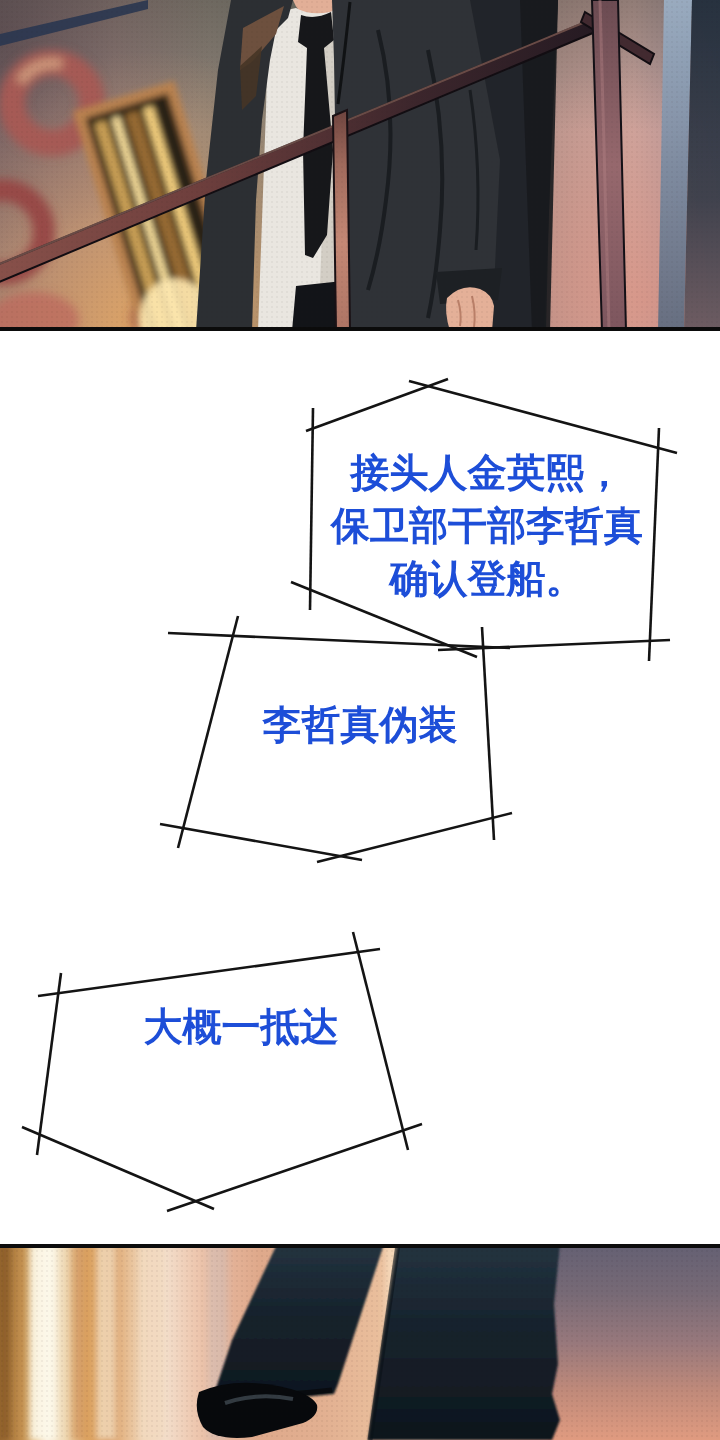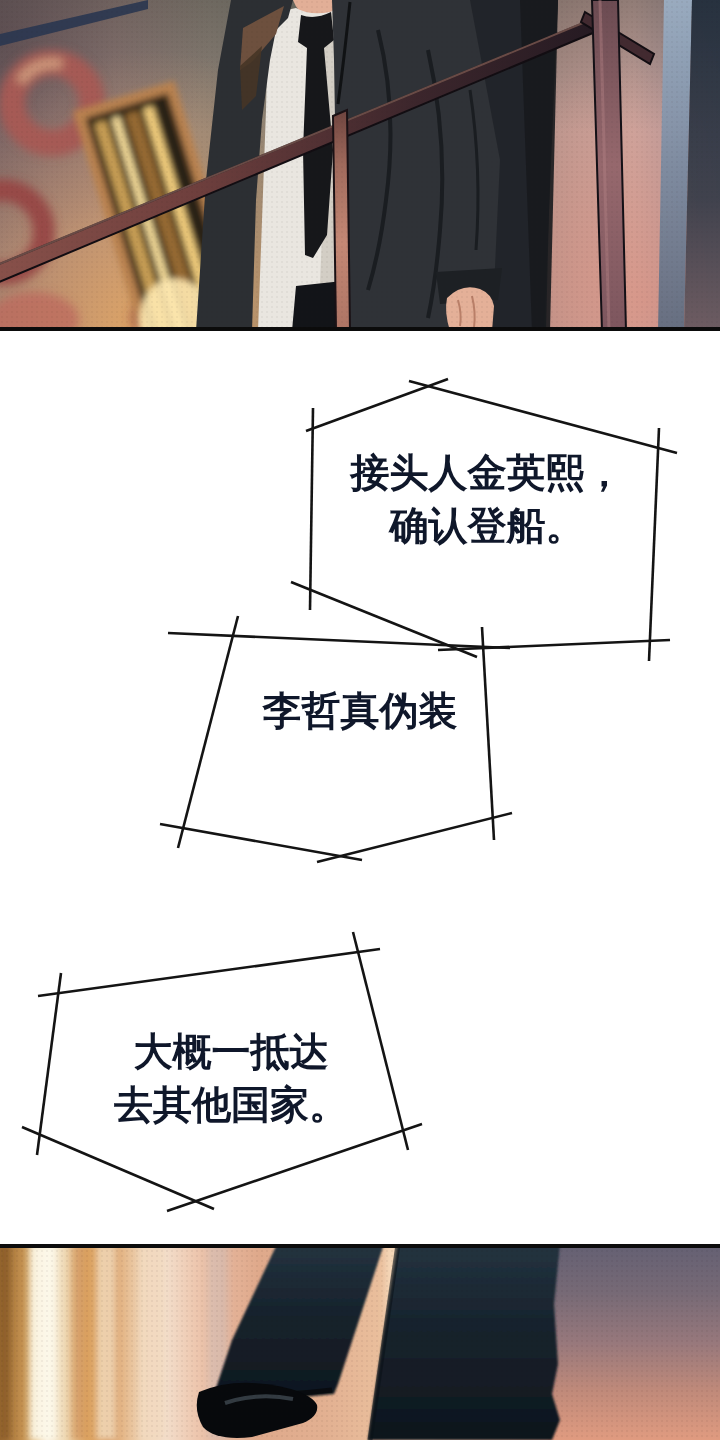--- a/index.html
+++ b/index.html
@@ -3,26 +3,26 @@
 <meta charset="utf-8">
 <style>
   html,body{margin:0;padding:0;background:#ffffff;}
   .page{position:relative;width:720px;height:1440px;background:#ffffff;overflow:hidden;
         font-family:"DejaVu Sans","Liberation Sans",sans-serif;}
   .panel{position:absolute;left:0;width:720px;line-height:0;}
   .panel svg{display:block;}
   .panel-top{top:0;height:331px;}
   .panel-bottom{top:1244px;height:196px;}
   .outlines{position:absolute;left:0;top:0;width:720px;height:1440px;pointer-events:none;}
-  .caption{position:absolute;width:400px;text-align:center;color:#0f172a;
+  .caption{position:absolute;width:400px;text-align:center;color:#1d4ed8;
            font-weight:700;font-size:39px;line-height:53px;letter-spacing:0px;}
   .caption span{display:block;white-space:nowrap;}
   .cap1{left:287px;top:446px;}
-  .cap2{left:160px;top:684px;}
-  .cap3{left:31px;top:1000px;margin-top:25px;}
+  .cap2{left:160px;top:698px;}
+  .cap3{left:41px;top:1000px;}
 </style>
 </head>
 <body>
 
 <div class="page">
 
   <div class="panel panel-top">
     <svg width="720" height="331" viewBox="0 0 720 331">
       <defs>
         <linearGradient id="wallX" x1="0" y1="0" x2="1" y2="0">
@@ -176,28 +176,28 @@
       <line x1="38" y1="996" x2="380" y2="949"></line>
       <line x1="353" y1="932" x2="408" y2="1150"></line>
       <line x1="422" y1="1124" x2="167" y2="1211"></line>
       <line x1="214" y1="1209" x2="22" y2="1127"></line>
       <line x1="37" y1="1155" x2="61" y2="973"></line>
     </g>
   </svg>
 
   <div class="caption cap1">
     <span>接头人金英熙，</span>
+    <span>保卫部干部李哲真</span>
     <span>确认登船。</span>
   </div>
   <div class="caption cap2">
     <span>李哲真伪装</span>
   </div>
   <div class="caption cap3">
     <span>大概一抵达</span>
-    <span>去其他国家。</span>
   </div>
 
   <div class="panel panel-bottom">
     <svg width="720" height="196" viewBox="0 0 720 196">
       <defs>
         <linearGradient id="bgX2" x1="0" y1="0" x2="1" y2="0">
           <stop offset="0" stop-color="#9a6a33"></stop>
             <stop offset=".03" stop-color="#c28f4e"></stop>
           <stop offset=".05" stop-color="#e3c18b"></stop>
             <stop offset=".065" stop-color="#f7efdc"></stop>

